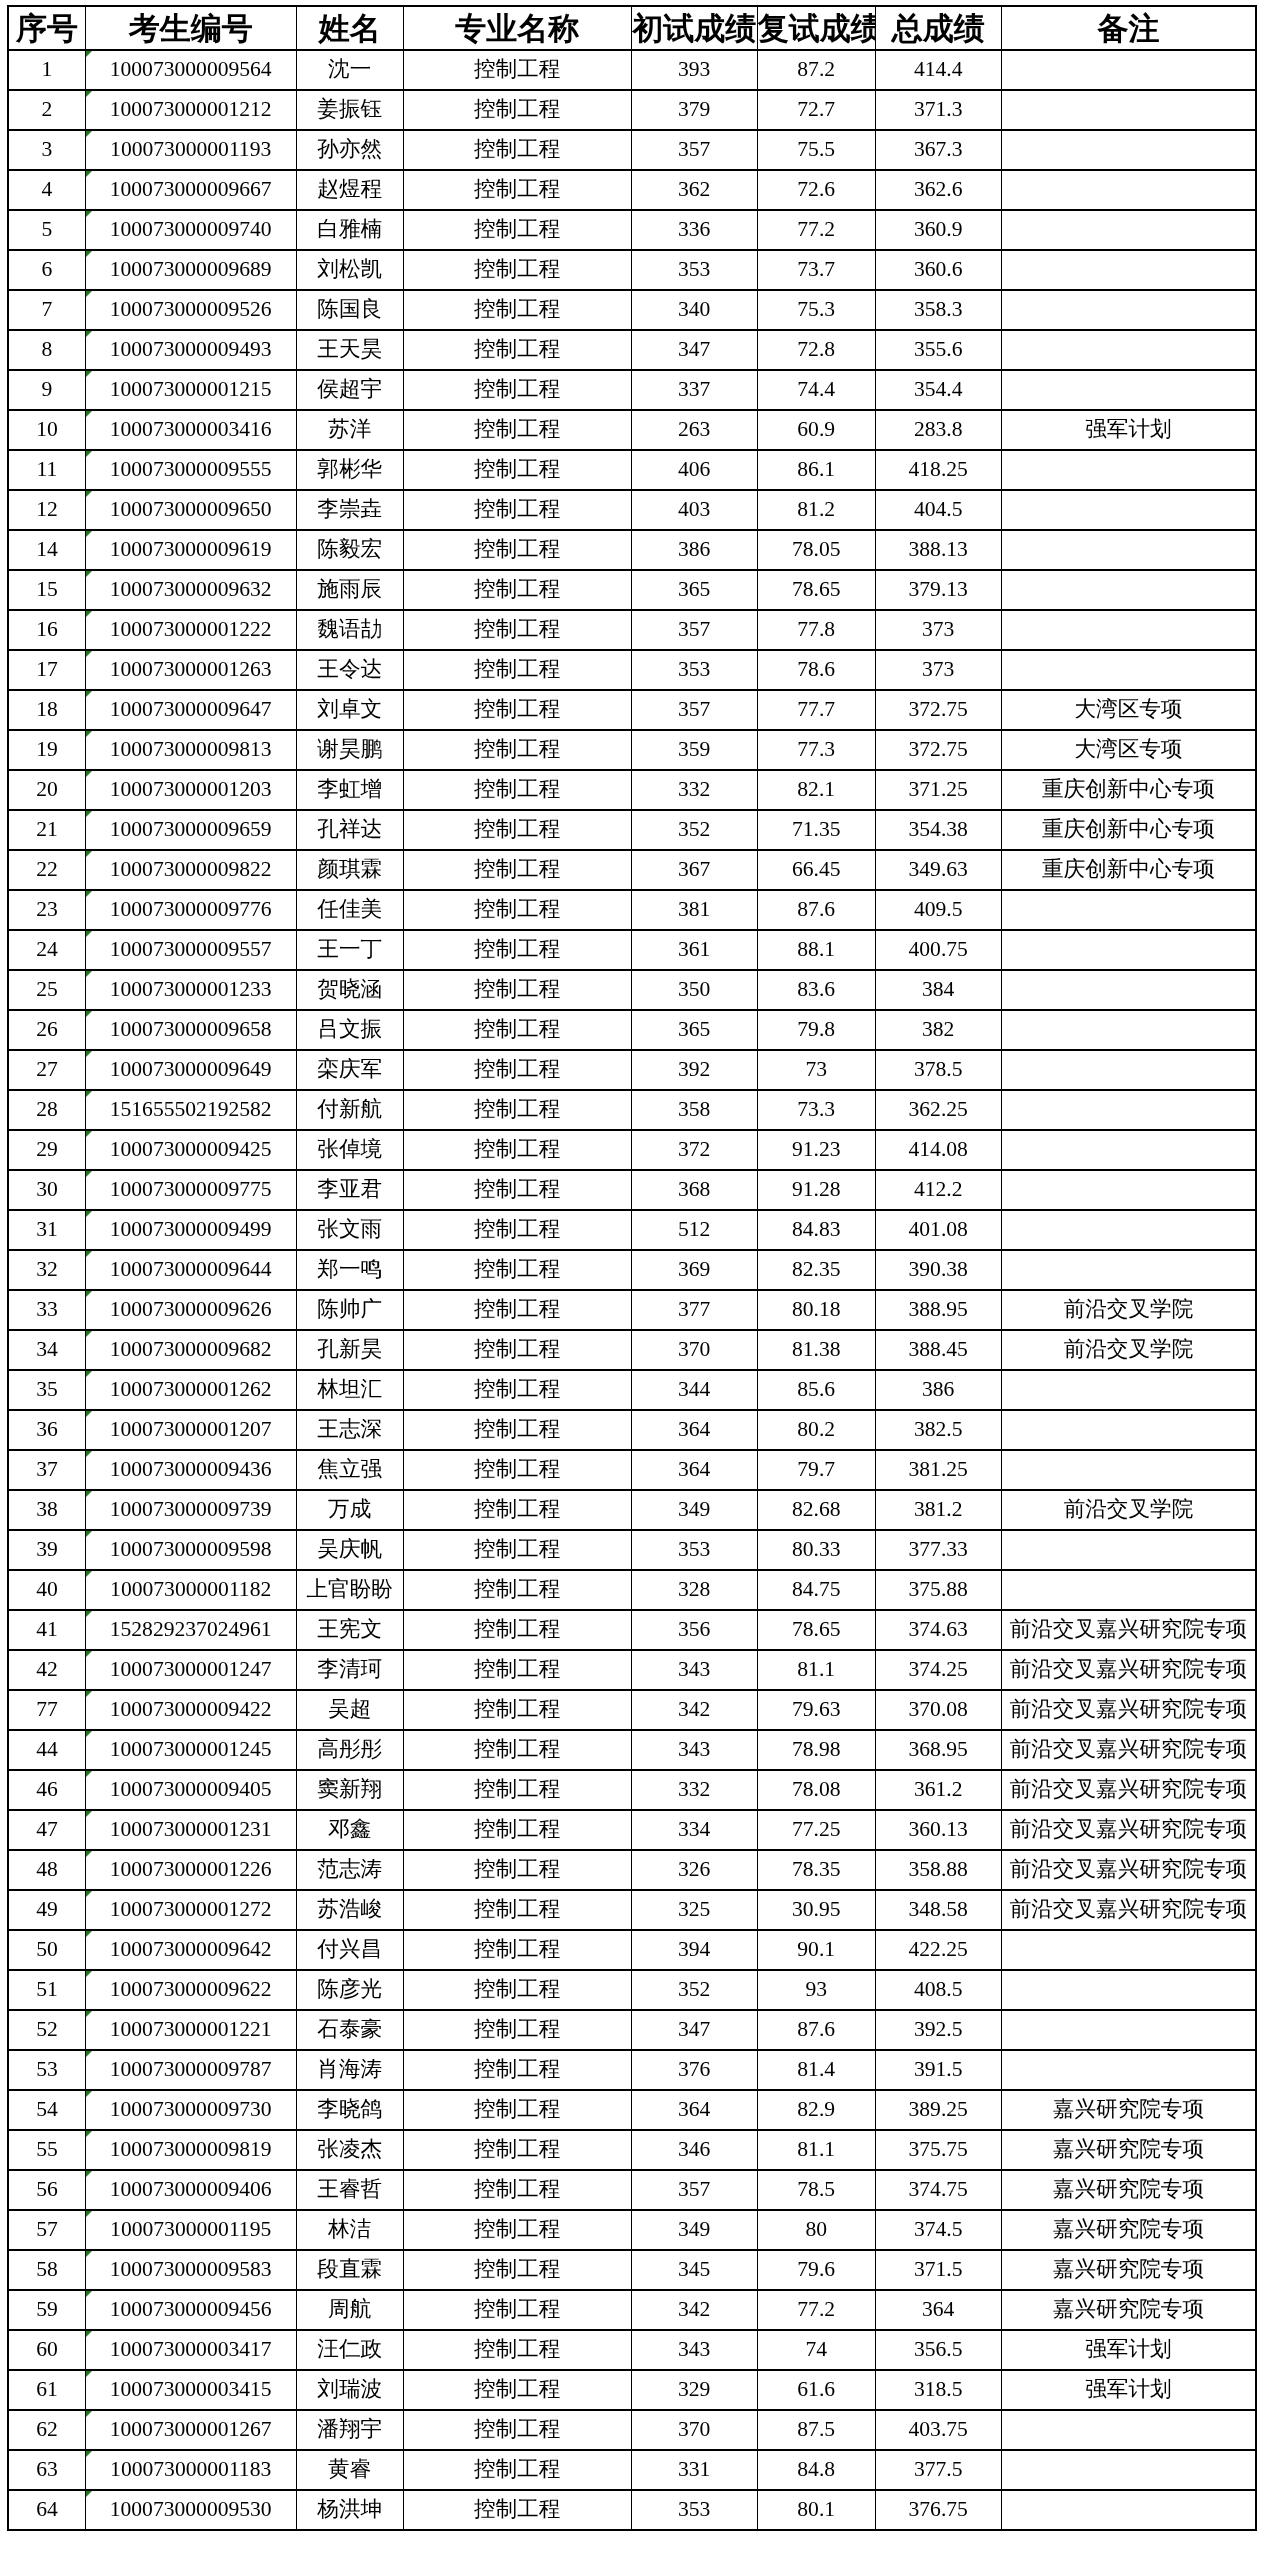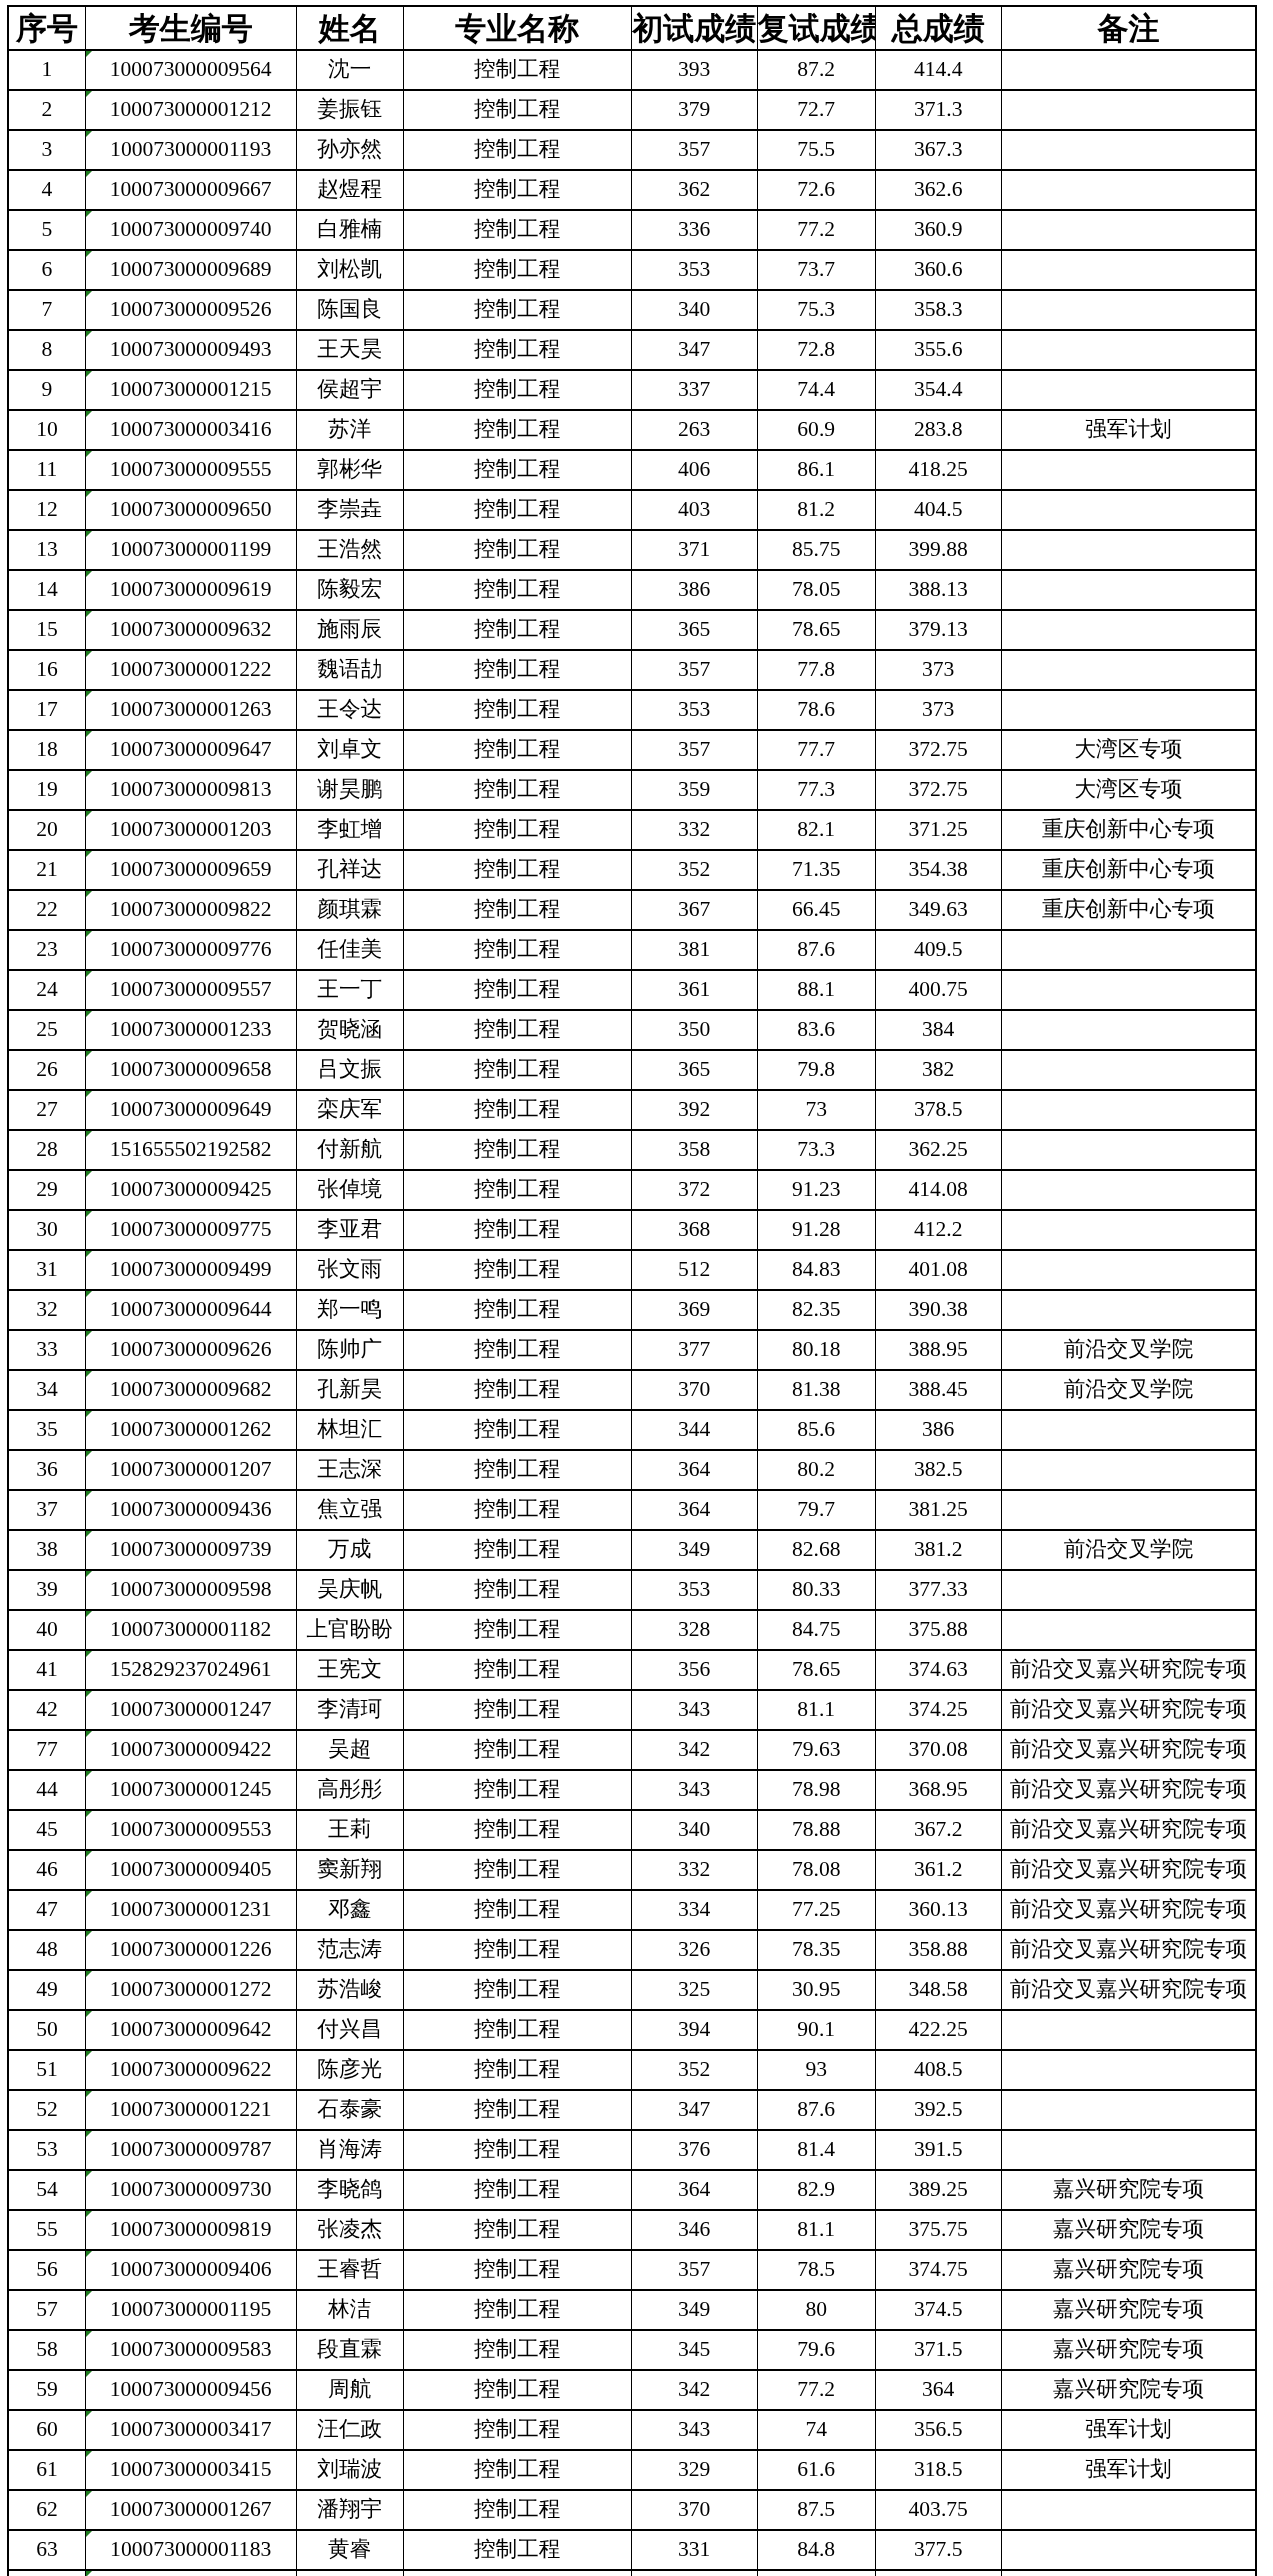--- a/index.html
+++ b/index.html
@@ -168,30 +168,20 @@
     <td>12</td>
     <td class="cell-id"><span class="tri"></span><span>100073000009650</span></td>
     <td>李崇垚</td>
     <td>控制工程</td>
     <td>403</td>
     <td>81.2</td>
     <td>404.5</td>
     <td></td>
   </tr>
         <tr>
-    <td>13</td>
-    <td class="cell-id"><span class="tri"></span><span>100073000001199</span></td>
-    <td>王浩然</td>
-    <td>控制工程</td>
-    <td>371</td>
-    <td>85.75</td>
-    <td>399.88</td>
-    <td></td>
-  </tr>
-        <tr>
     <td>14</td>
     <td class="cell-id"><span class="tri"></span><span>100073000009619</span></td>
     <td>陈毅宏</td>
     <td>控制工程</td>
     <td>386</td>
     <td>78.05</td>
     <td>388.13</td>
     <td></td>
   </tr>
         <tr>
@@ -485,30 +475,20 @@
     <td>前沿交叉嘉兴研究院专项</td>
   </tr>
         <tr>
     <td>44</td>
     <td class="cell-id"><span class="tri"></span><span>100073000001245</span></td>
     <td>高彤彤</td>
     <td>控制工程</td>
     <td>343</td>
     <td>78.98</td>
     <td>368.95</td>
-    <td>前沿交叉嘉兴研究院专项</td>
-  </tr>
-        <tr>
-    <td>45</td>
-    <td class="cell-id"><span class="tri"></span><span>100073000009553</span></td>
-    <td>王莉</td>
-    <td>控制工程</td>
-    <td>340</td>
-    <td>78.88</td>
-    <td>367.2</td>
     <td>前沿交叉嘉兴研究院专项</td>
   </tr>
         <tr>
     <td>46</td>
     <td class="cell-id"><span class="tri"></span><span>100073000009405</span></td>
     <td>窦新翔</td>
     <td>控制工程</td>
     <td>332</td>
     <td>78.08</td>
     <td>361.2</td>

